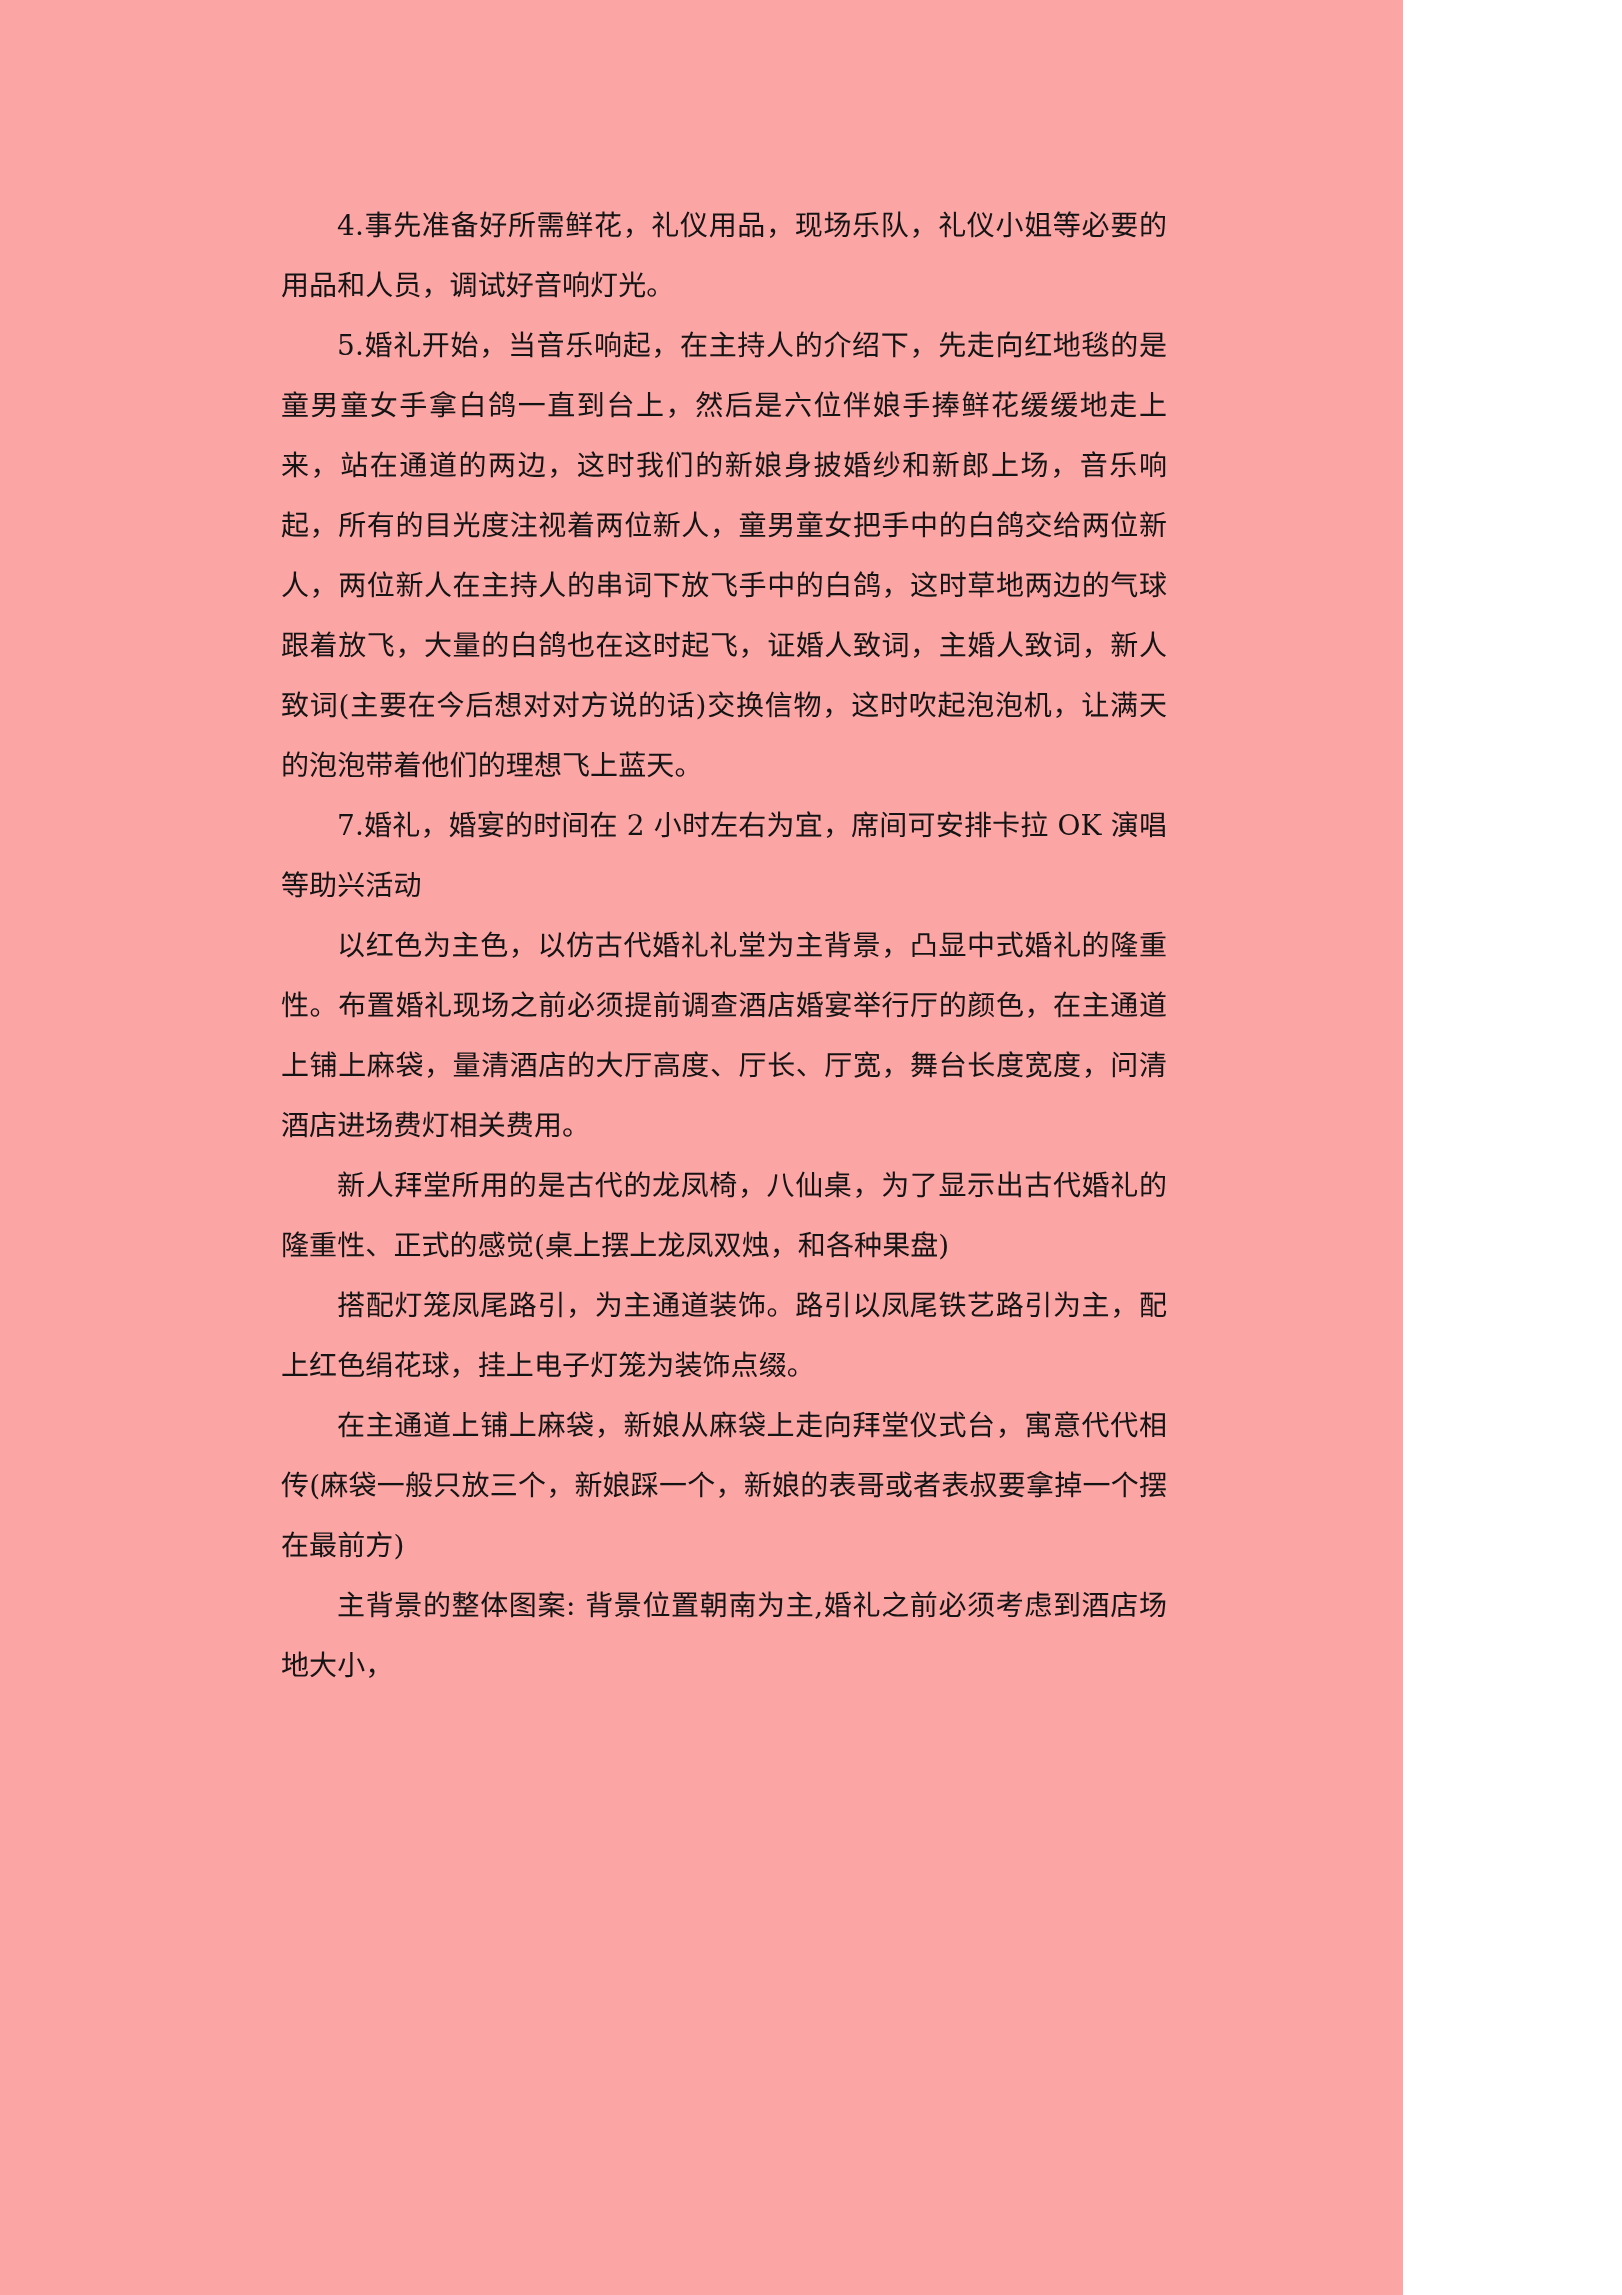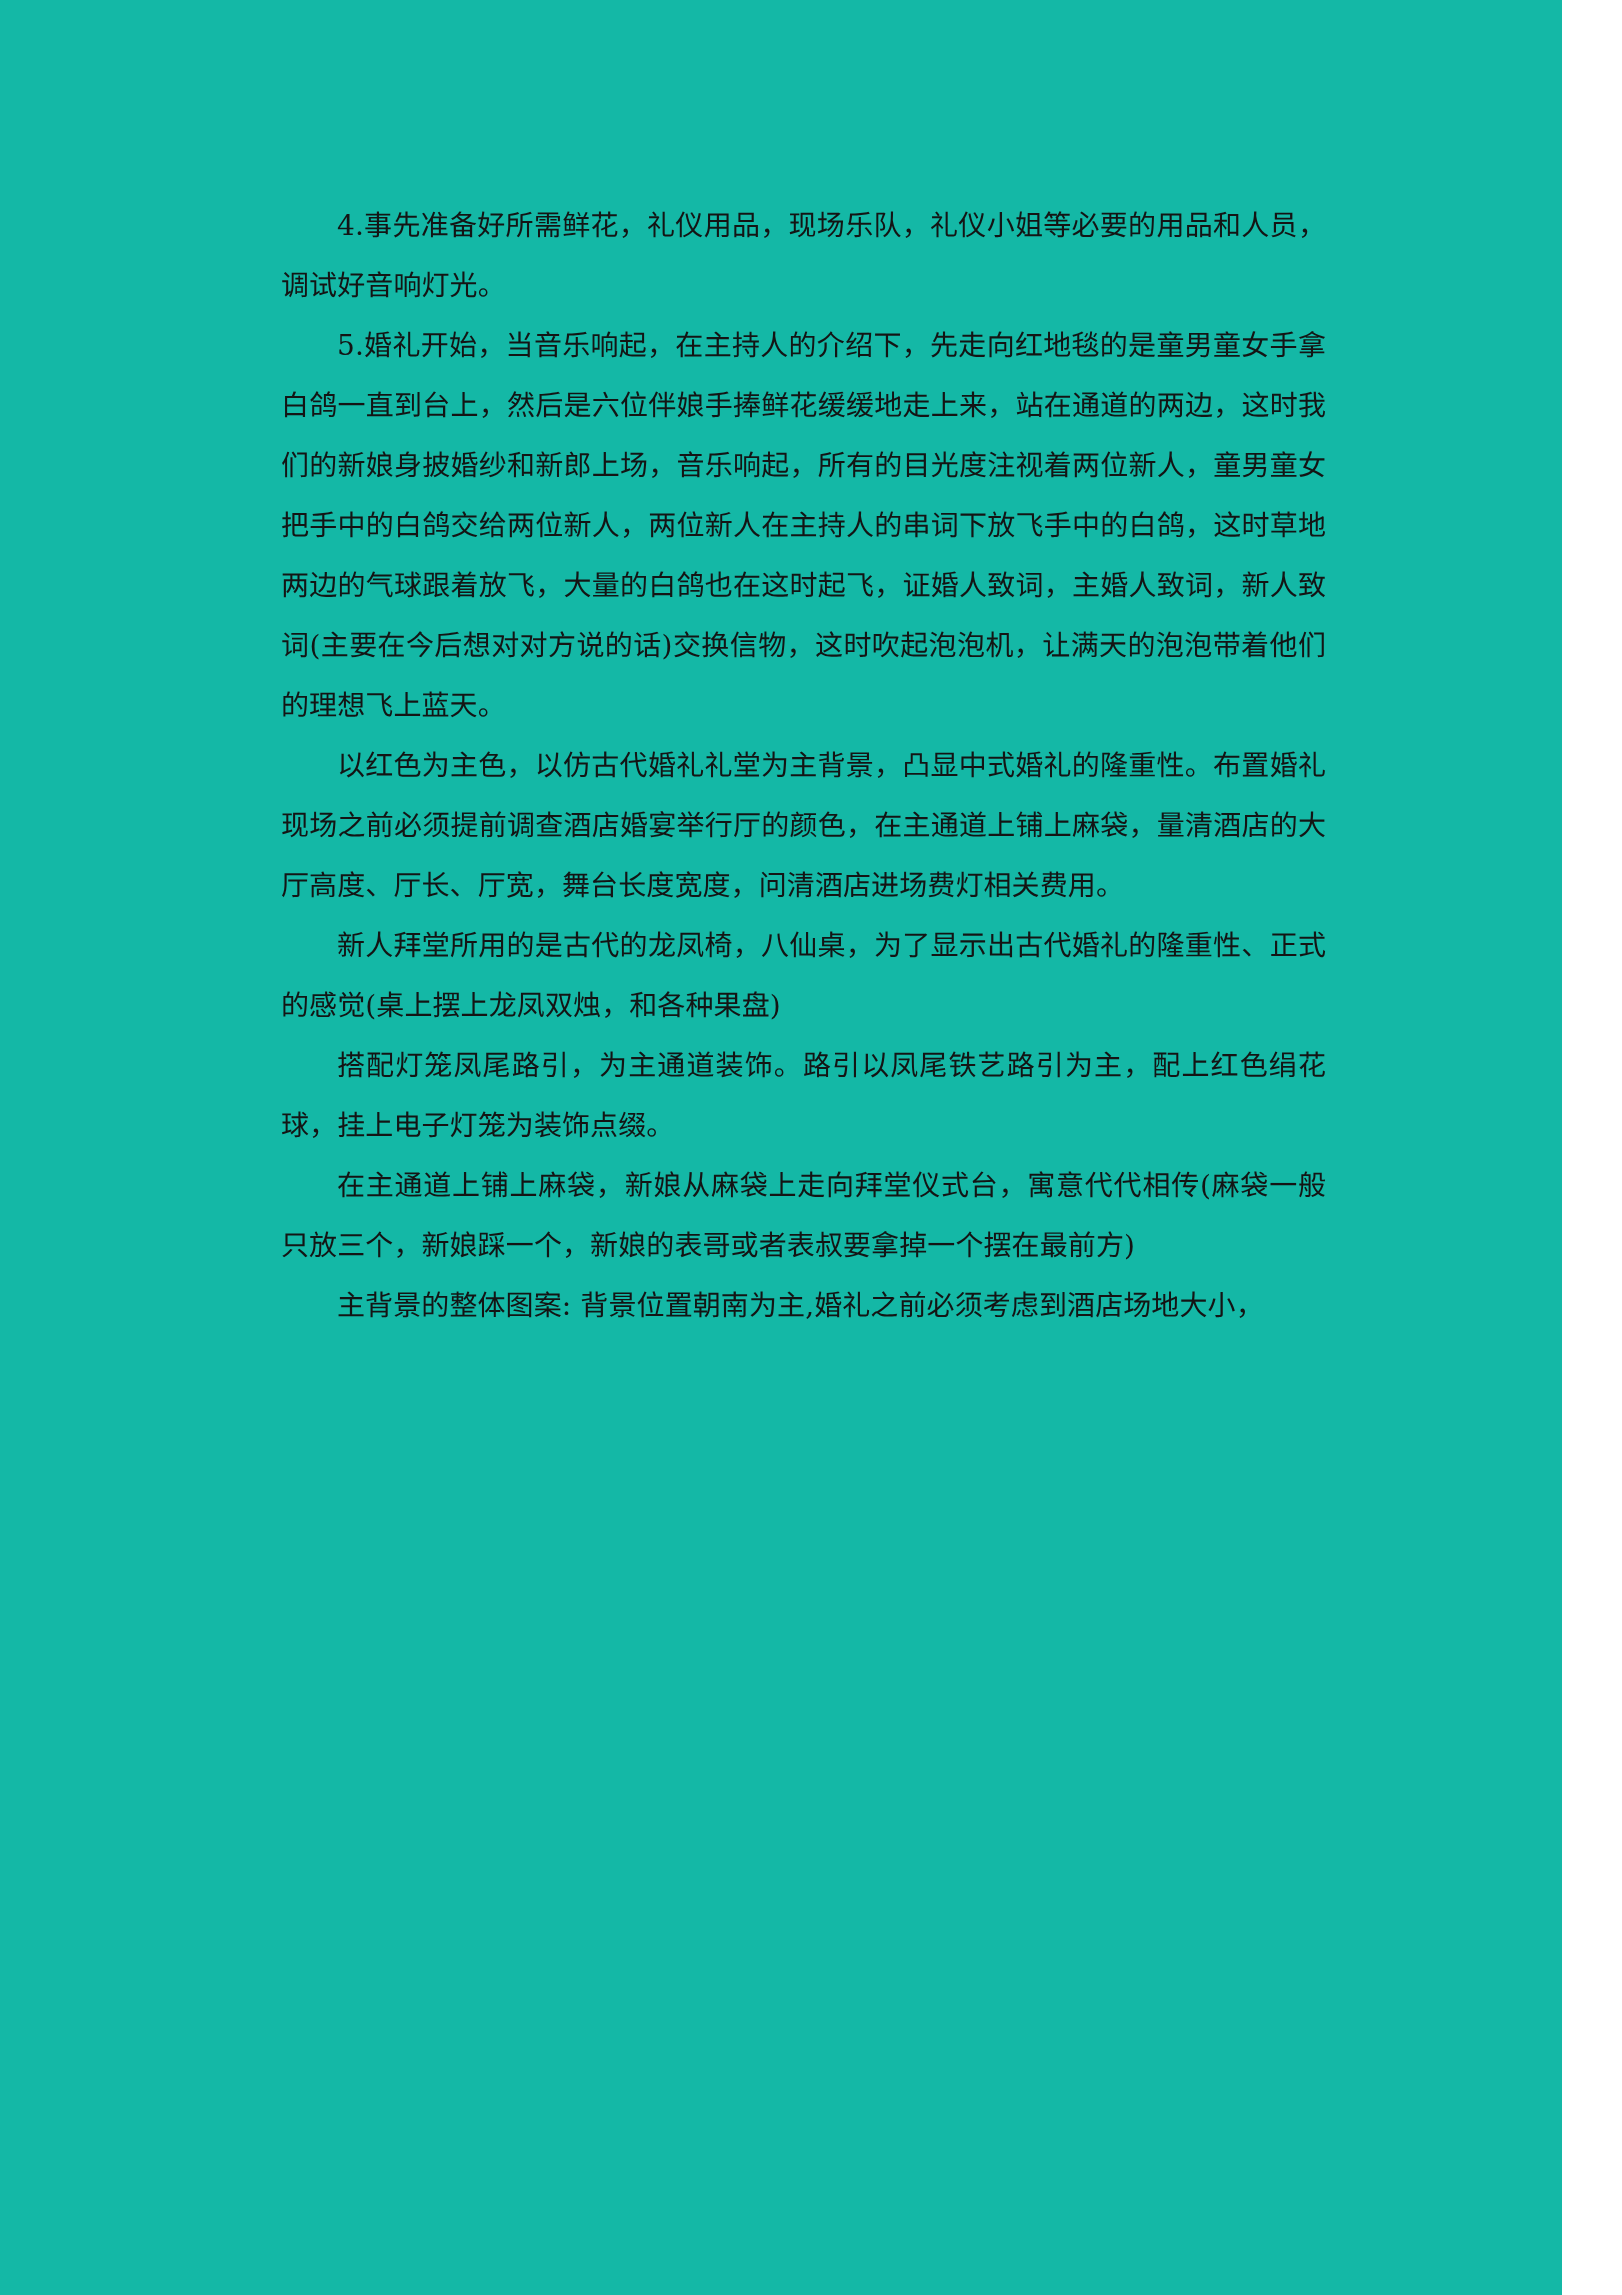--- a/index.html
+++ b/index.html
@@ -11,24 +11,24 @@
   body {
     width: 1623px;
     height: 2295px;
     font-family: "DejaVu Serif", "Liberation Serif", serif;
     color: #141414;
     -webkit-font-smoothing: antialiased;
   }
   .page {
     position: relative;
     box-sizing: border-box;
-    width: 1562px;
+    width: 1403px;
     height: 2295px;
     padding: 196px 236px 0 281px;
-    background: #14b8a6;
+    background: #fca5a5;
   }
   .doc-body {
     font-size: 28px;
     line-height: 60px;
     text-align: justify;
     text-justify: inter-ideograph;
     letter-spacing: 0.1px;
   }
   p {
     margin: 0;
@@ -46,20 +46,21 @@
     text-indent: 2em;
   }
 </style>
 </head>
 <body>
 
 <div class="page">
   <div class="doc-body">
     <p class="para">4.事先准备好所需鲜花，礼仪用品，现场乐队，礼仪小姐等必要的用品和人员，调试好音响灯光。</p>
     <p class="para">5.婚礼开始，当音乐响起，在主持人的介绍下，先走向红地毯的是童男童女手拿白鸽一直到台上，然后是六位伴娘手捧鲜花缓缓地走上来，站在通道的两边，这时我们的新娘身披婚纱和新郎上场，音乐响起，所有的目光度注视着两位新人，童男童女把手中的白鸽交给两位新人，两位新人在主持人的串词下放飞手中的白鸽，这时草地两边的气球跟着放飞，大量的白鸽也在这时起飞，证婚人致词，主婚人致词，新人致词(主要在今后想对对方说的话)交换信物，这时吹起泡泡机，让满天的泡泡带着他们的理想飞上蓝天。</p>
+    <p class="para">7.婚礼，婚宴的时间在 2 小时左右为宜，席间可安排卡拉 OK 演唱等助兴活动</p>
     <p class="para">以红色为主色，以仿古代婚礼礼堂为主背景，凸显中式婚礼的隆重性。布置婚礼现场之前必须提前调查酒店婚宴举行厅的颜色，在主通道上铺上麻袋，量清酒店的大厅高度、厅长、厅宽，舞台长度宽度，问清酒店进场费灯相关费用。</p>
     <p class="para">新人拜堂所用的是古代的龙凤椅，八仙桌，为了显示出古代婚礼的隆重性、正式的感觉(桌上摆上龙凤双烛，和各种果盘)</p>
     <p class="para">搭配灯笼凤尾路引，为主通道装饰。路引以凤尾铁艺路引为主，配上红色绢花球，挂上电子灯笼为装饰点缀。</p>
     <p class="para">在主通道上铺上麻袋，新娘从麻袋上走向拜堂仪式台，寓意代代相传(麻袋一般只放三个，新娘踩一个，新娘的表哥或者表叔要拿掉一个摆在最前方)</p>
     <p class="para">主背景的整体图案: 背景位置朝南为主,婚礼之前必须考虑到酒店场地大小，</p>
   </div>
 </div>
 
 
 </body></html>

